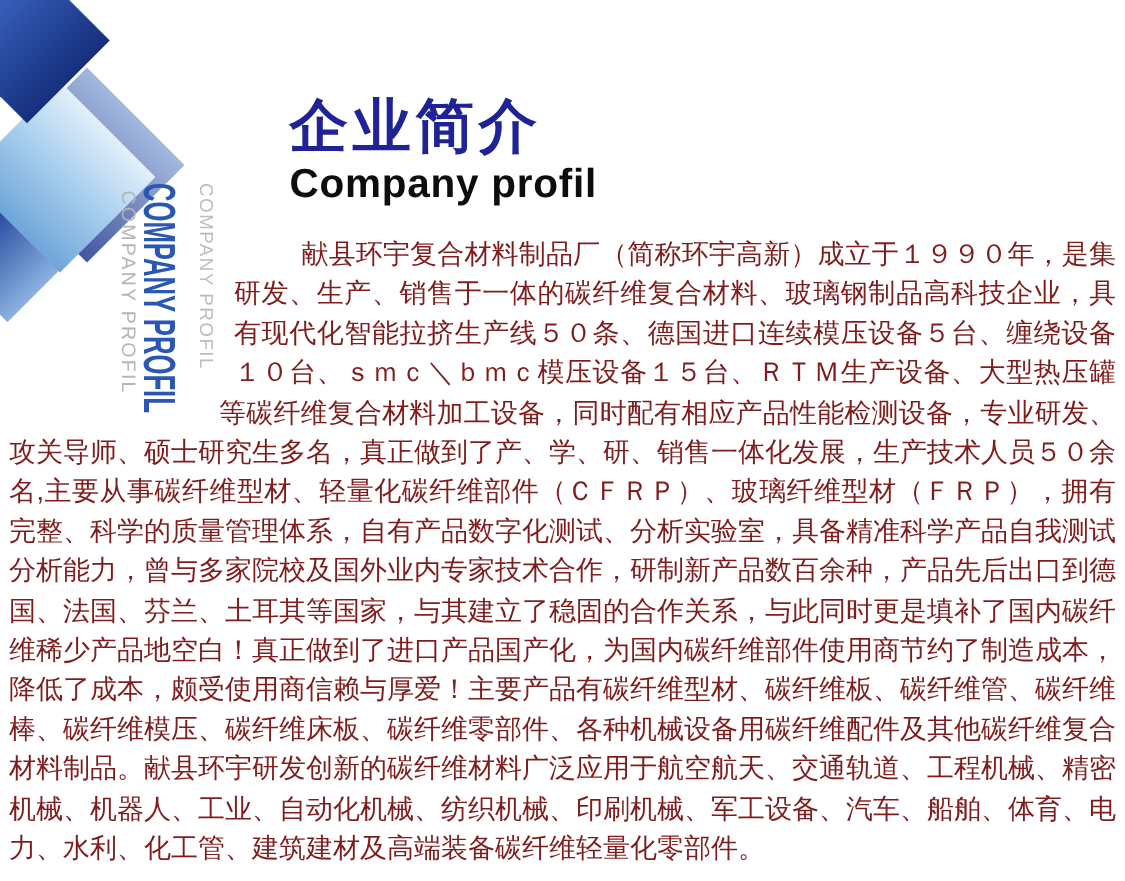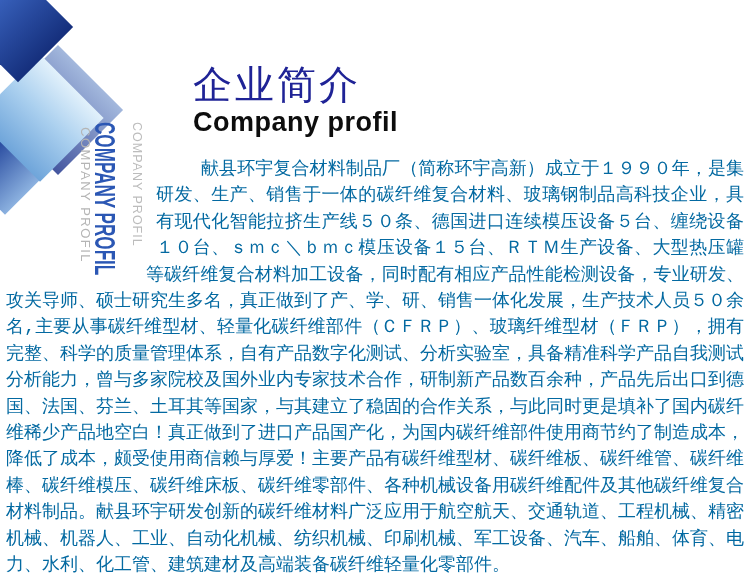--- a/index.html
+++ b/index.html
@@ -52,35 +52,35 @@
   .wm-3 {
     left: 130px; top: 122px;
     font-size: 12.5px; line-height: 14px;
     letter-spacing: 1px; color: #bcbcbc;
   }
 
   
   header { position: relative; z-index: 2; padding: 62px 0 0 193px; }
   h1 {
     margin: 0; font-size: 39px; line-height: 45px;
-    font-weight: normal; letter-spacing: 3px; color: #1f2396;
+    font-weight: bold; letter-spacing: 3px; color: #1f2396;
     font-family: "Liberation Sans", sans-serif;
   }
   h2 {
     margin: 0; font-size: 27px; line-height: 30px;
     font-weight: bold; letter-spacing: 0.5px; color: #0d0d0d;
     font-family: "Liberation Sans", sans-serif;
   }
 
   
   main {
     position: relative; z-index: 2;
     margin: 19px 6px 0 6px;
-    font-family: Liberation Mono, monospace;
-    font-size: 18px; line-height: 26.4px; color: #0369a1;
+    font-family: Liberation Sans, sans-serif;
+    font-size: 18px; line-height: 26.4px; color: #7f1d1d;
   }
   .float-a { float: left; width: 150px; height: 105px; }
   .float-b { float: left; clear: left; width: 140px; height: 26px; }
   main p {
     margin: 0;
     text-indent: 2.5em;
     text-align: justify;
     text-justify: inter-character;
   }
 </style>

